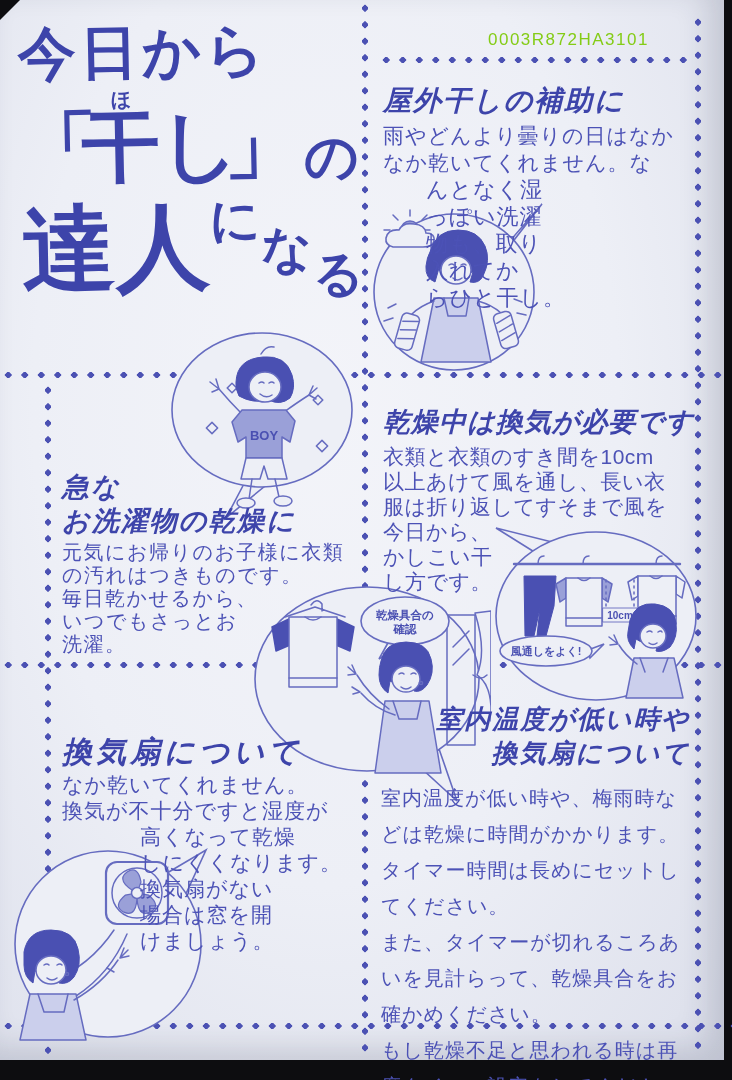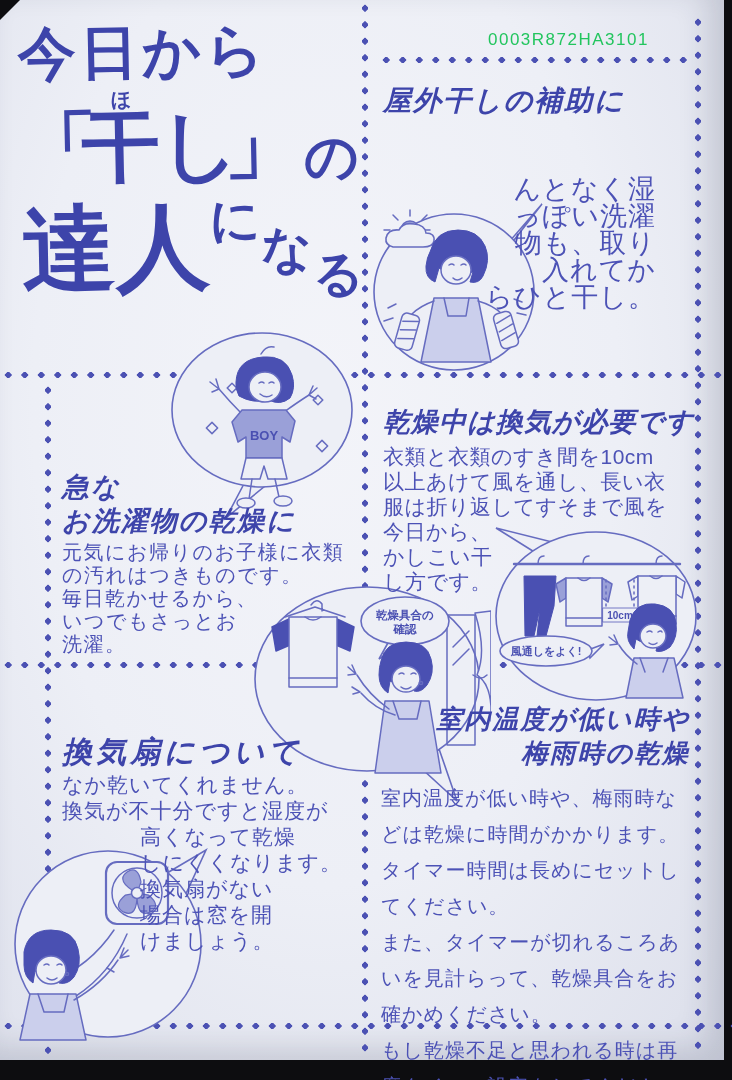--- a/index.html
+++ b/index.html
@@ -22,21 +22,21 @@
          border-left:20px solid #0d0d10;border-bottom:20px solid transparent;}
   
   .dh,.dv{position:absolute;z-index:2;}
   .dh{height:8px;background-image:radial-gradient(circle 3.1px at 50% 50%, var(--dot) 97%, rgba(75,81,179,0) 100%);
       background-size:16.5px 8px;}
   .dv{width:8px;background-image:radial-gradient(circle 3.1px at 50% 50%, var(--dot) 97%, rgba(75,81,179,0) 100%);
       background-size:8px 16.5px;}
   
   .txt{position:absolute;z-index:4;white-space:pre-line;color:var(--body);}
   .hd{position:absolute;z-index:4;white-space:pre-line;color:var(--ink);font-weight:800;font-style:italic;}
-  .code{position:absolute;z-index:4;color:#22c55e;font-size:17px;letter-spacing:1.5px;font-weight:500;}
+  .code{position:absolute;z-index:4;color:#84cc16;font-size:17px;letter-spacing:1.5px;font-weight:500;}
   
   .title{position:absolute;left:20px;top:22px;z-index:4;color:var(--ink);
          font-weight:800;line-height:1;transform:rotate(-1.2deg);}
   .t1{font-size:58px;letter-spacing:4px;}
   .t2{margin-top:26px;font-size:78px;display:flex;align-items:center;}
   .t2 .br-open{margin-right:-16px;}
   .t2 .br-close{margin-left:-16px;}
   .ho-wrap{position:relative;display:inline-block;}
   .furi{position:absolute;top:-18px;left:30px;font-size:20px;letter-spacing:0;}
   .t2 .no{font-size:54px;margin-left:2px;transform:translateY(14px);}
@@ -85,21 +85,23 @@
     </div>
     <div class="t3">
       <span>達人</span>
       <span class="st st1">に</span>
       <span class="st st2">な</span>
       <span class="st st3">る</span>
     </div>
   </div>
 
   <div class="hd" style="left:383px;top:82px;font-size:28px;letter-spacing:2px">屋外干しの補助に</div>
-  <div class="txt" style="left:410px;top:176px;width:246px;font-size:27px;line-height:27px;letter-spacing:1px;text-align:right">んとなく湿
+  <div class="txt" style="left:383px;top:122px;width:296px;font-size:21px;line-height:27px;letter-spacing:1px">雨やどんより曇りの日はなか
+なか乾いてくれません。な</div>
+  <div class="txt" style="left:426px;top:176px;width:246px;font-size:22px;line-height:27px;letter-spacing:1px;">んとなく湿
 っぽい洗濯
 物も、取り
 入れてか
 らひと干し。</div>
 
   <svg class="ill" style="left:370px;top:192px" width="178" height="182" viewBox="0 0 178 182">
     <path class="bub" d="M132 58 L172 12 L124 74 Z"></path>
     <ellipse class="bub" cx="84" cy="100" rx="80" ry="78"></ellipse>
     <g>
       <circle class="ln f-mid" cx="40" cy="38" r="9"></circle>
@@ -269,21 +271,21 @@
       <path class="ln" d="M50 123 q3 -2 5 0 M63 123 q3 -2 5 0 M53 136 q5 4 10 0"></path>
       <circle class="ln" cx="73" cy="132" r="1.6"></circle>
       <path class="ln f-light" d="M36 152 L82 152 L92 198 L26 198 Z"></path>
       <path class="ln" d="M44 152 L50 170 L70 170 L74 152"></path>
       <path class="ln" d="M80 158 Q108 142 124 118"></path>
       <path class="ln" d="M126 116 L134 108 M126 116 L135 114 M126 116 L130 106 M113 126 L120 130"></path>
     </g>
   </svg>
 
   <div class="hd" style="left:400px;top:702px;width:290px;font-size:26px;line-height:34px;letter-spacing:2px;text-align:right">室内温度が低い時や
-梅雨時の乾燥</div>
+換気扇について</div>
   <div class="txt" style="left:381px;top:780px;width:314px;font-size:20px;line-height:36px;letter-spacing:1px">室内温度が低い時や、梅雨時な
 どは乾燥に時間がかかります。
 タイマー時間は長めにセットし
 てください。
 また、タイマーが切れるころあ
 いを見計らって、乾燥具合をお
 確かめください。
 もし乾燥不足と思われる時は再
 度タイマー設定をしてください。</div>
 </div>

